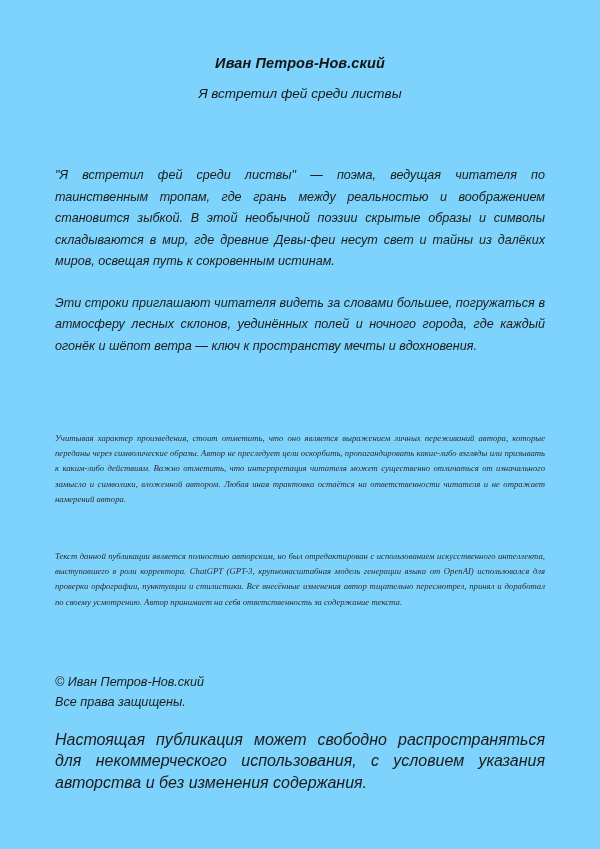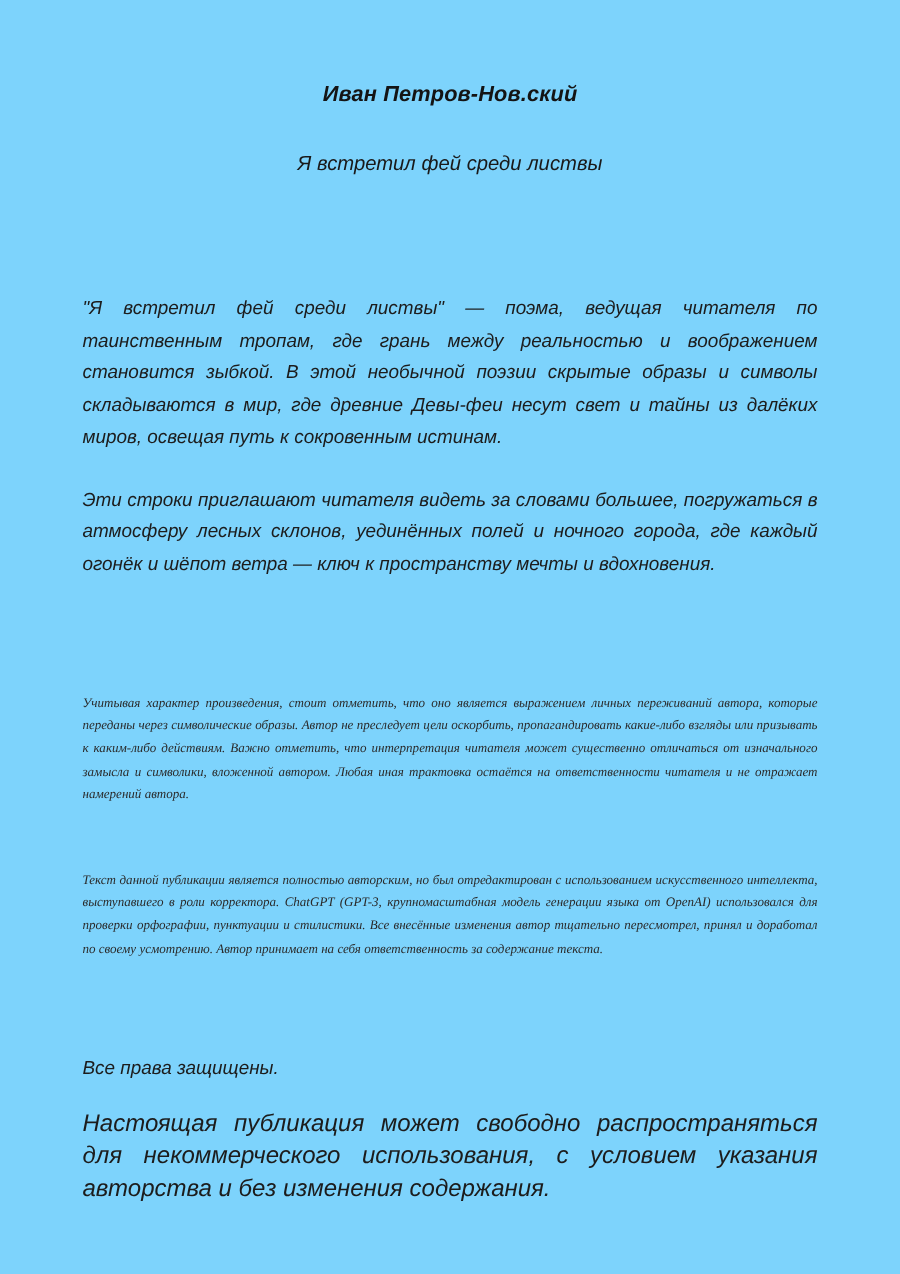--- a/index.html
+++ b/index.html
@@ -45,21 +45,21 @@
     color: #141414;
     margin: 0;
   }
   .doc-subtitle {
     font-family: "Liberation Sans", sans-serif;
     font-style: italic;
     font-weight: normal;
     font-size: 13.5px;
     line-height: 18px;
     color: #191919;
-    margin: 15px;
+    margin: 0;
     padding-top: 13px;
   }
 
   
   .body-block {
     padding-top: 62px;
   }
   .para-main {
     font-family: "Liberation Sans", sans-serif;
     font-style: italic;
@@ -124,20 +124,21 @@
 
     <div class="small-block-1">
       <p class="para-small">Учитывая характер произведения, стоит отметить, что оно является выражением личных переживаний автора, которые переданы через символические образы. Автор не преследует цели оскорбить, пропагандировать какие-либо взгляды или призывать к каким-либо действиям. Важно отметить, что интерпретация читателя может существенно отличаться от изначального замысла и символики, вложенной автором. Любая иная трактовка остаётся на ответственности читателя и не отражает намерений автора.</p>
     </div>
 
     <div class="small-block-2">
       <p class="para-small">Текст данной публикации является полностью авторским, но был отредактирован с использованием искусственного интеллекта, выступавшего в роли корректора. ChatGPT (GPT-3, крупномасштабная модель генерации языка от OpenAI) использовался для проверки орфографии, пунктуации и стилистики. Все внесённые изменения автор тщательно пересмотрел, принял и доработал по своему усмотрению. Автор принимает на себя ответственность за содержание текста.</p>
     </div>
 
     <div class="copyright-block">
+      <p class="copyright-line">© Иван Петров-Нов.ский</p>
       <p class="copyright-line">Все права защищены.</p>
     </div>
 
     <div class="license-block">
       <p class="para-license">Настоящая публикация может свободно распространяться для некоммерческого использования, с условием указания авторства и без изменения содержания.</p>
     </div>
 
   </div>
 </div>
 

